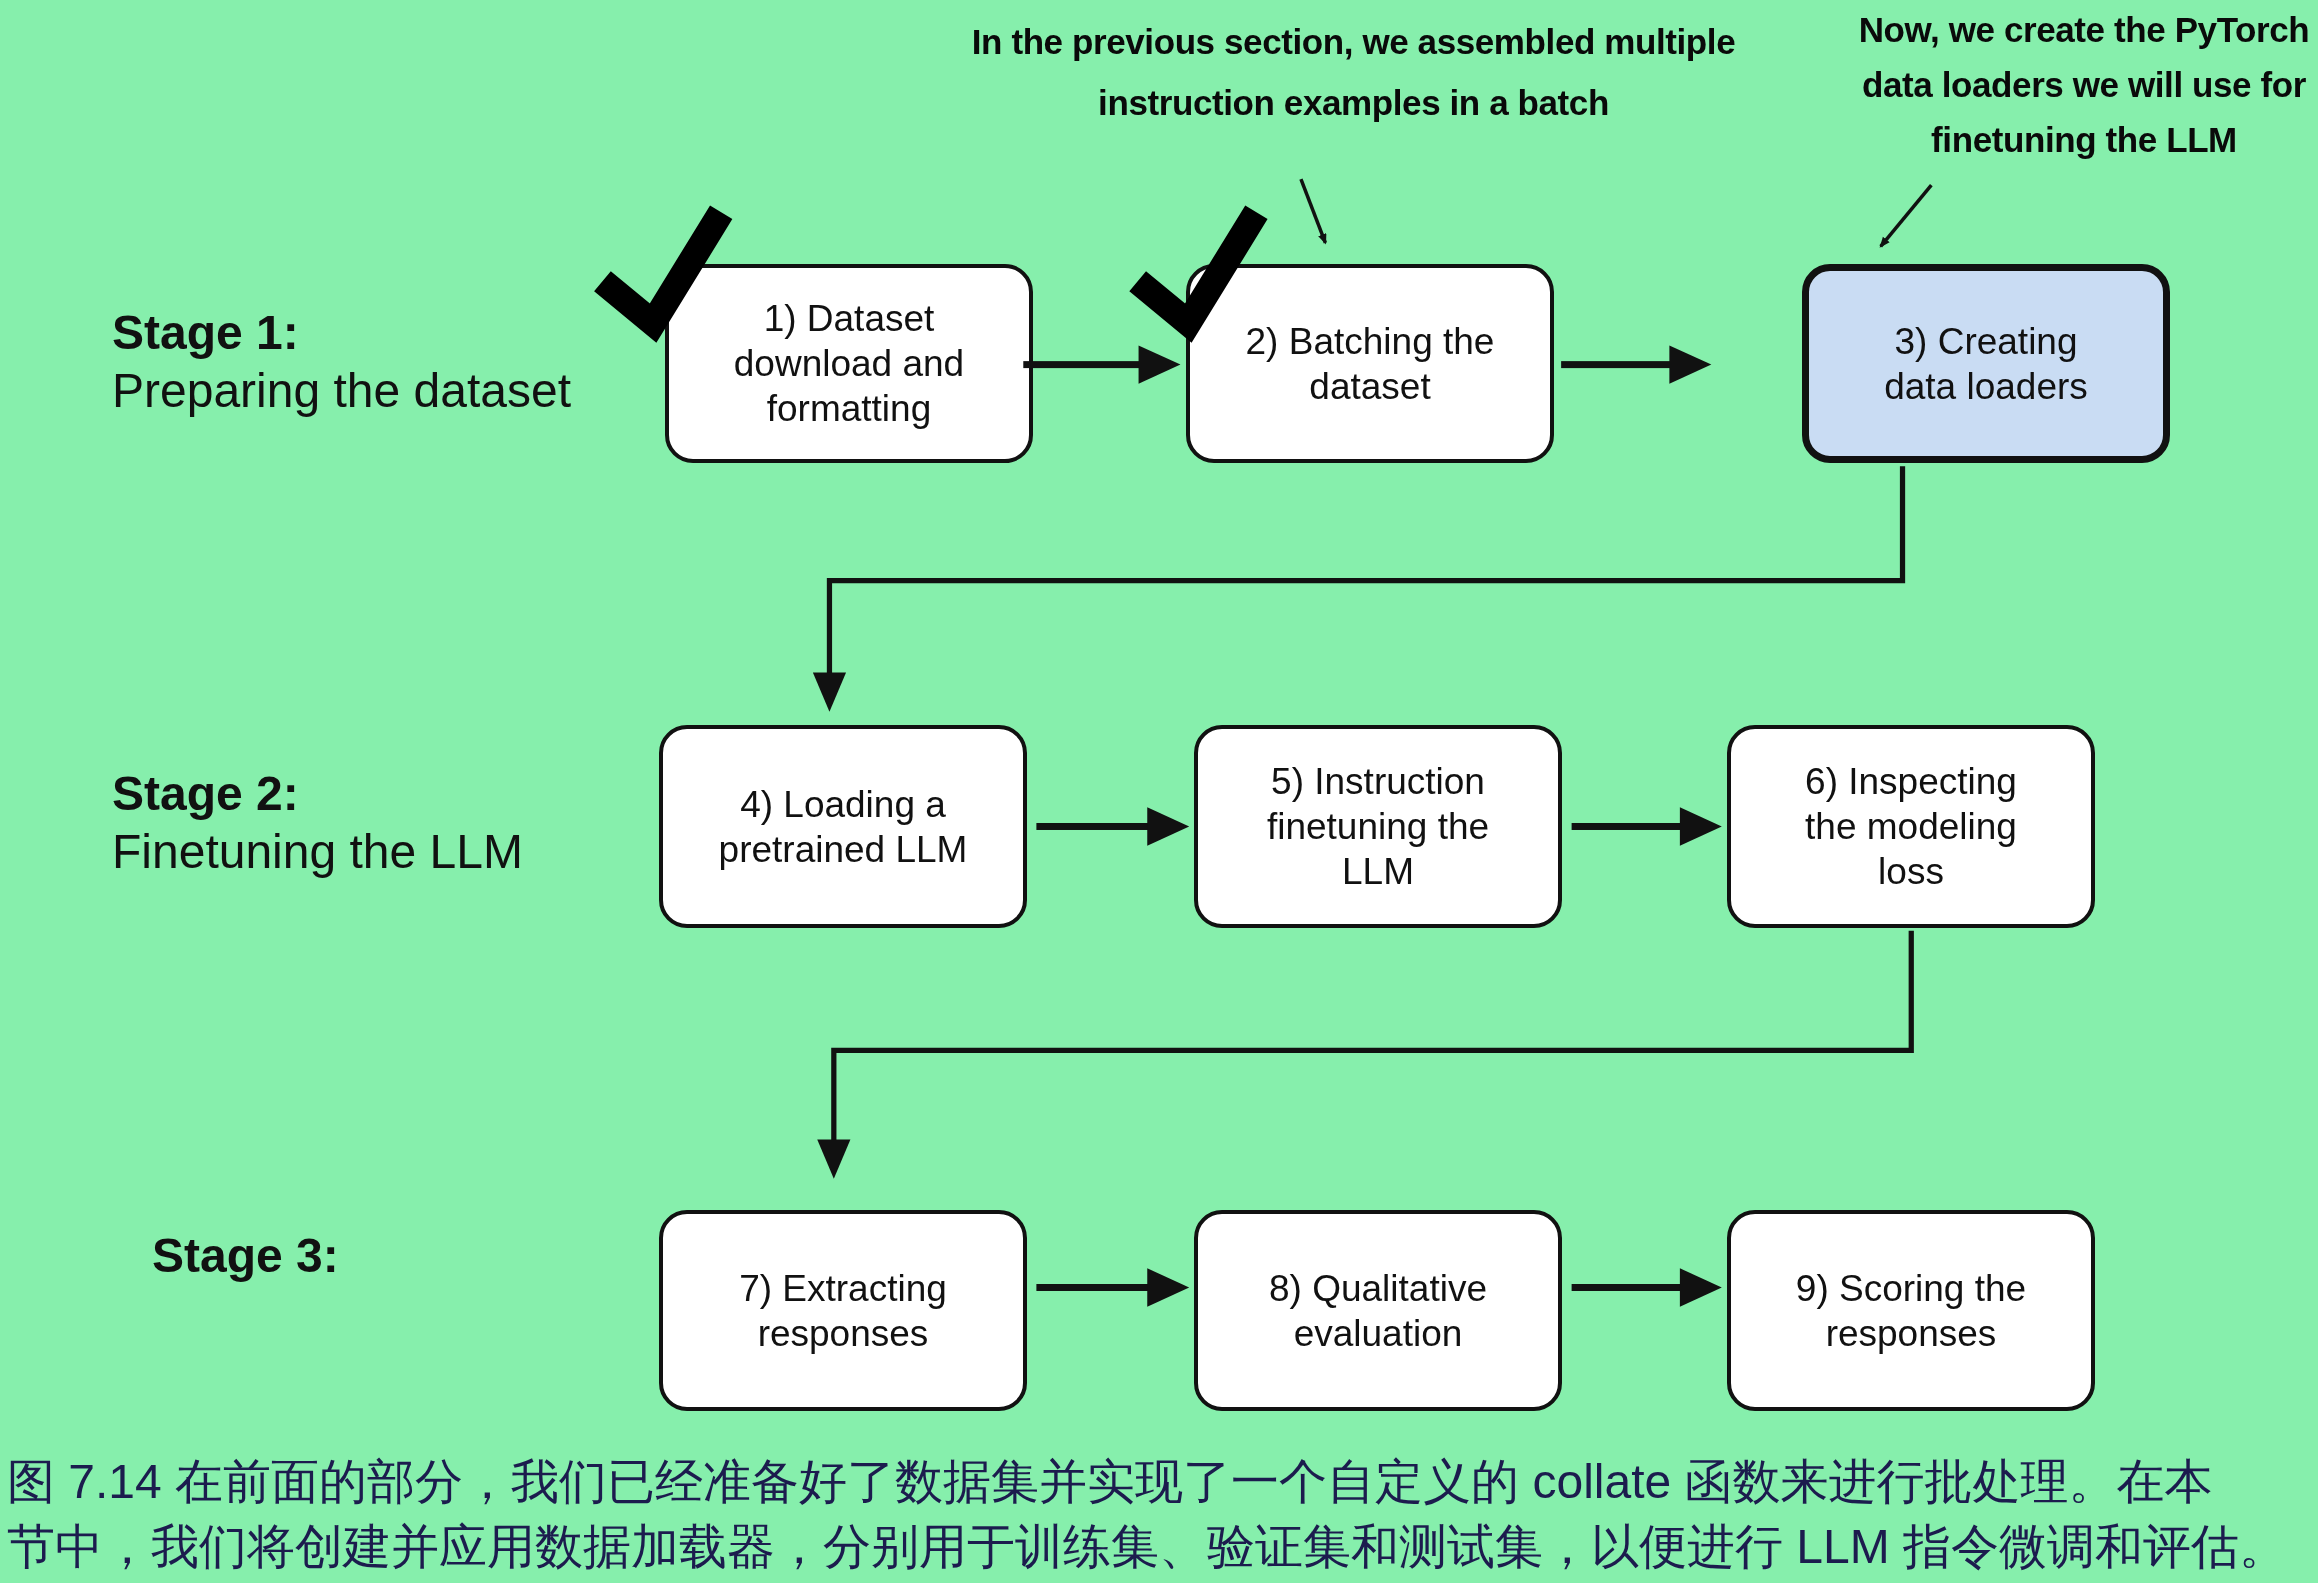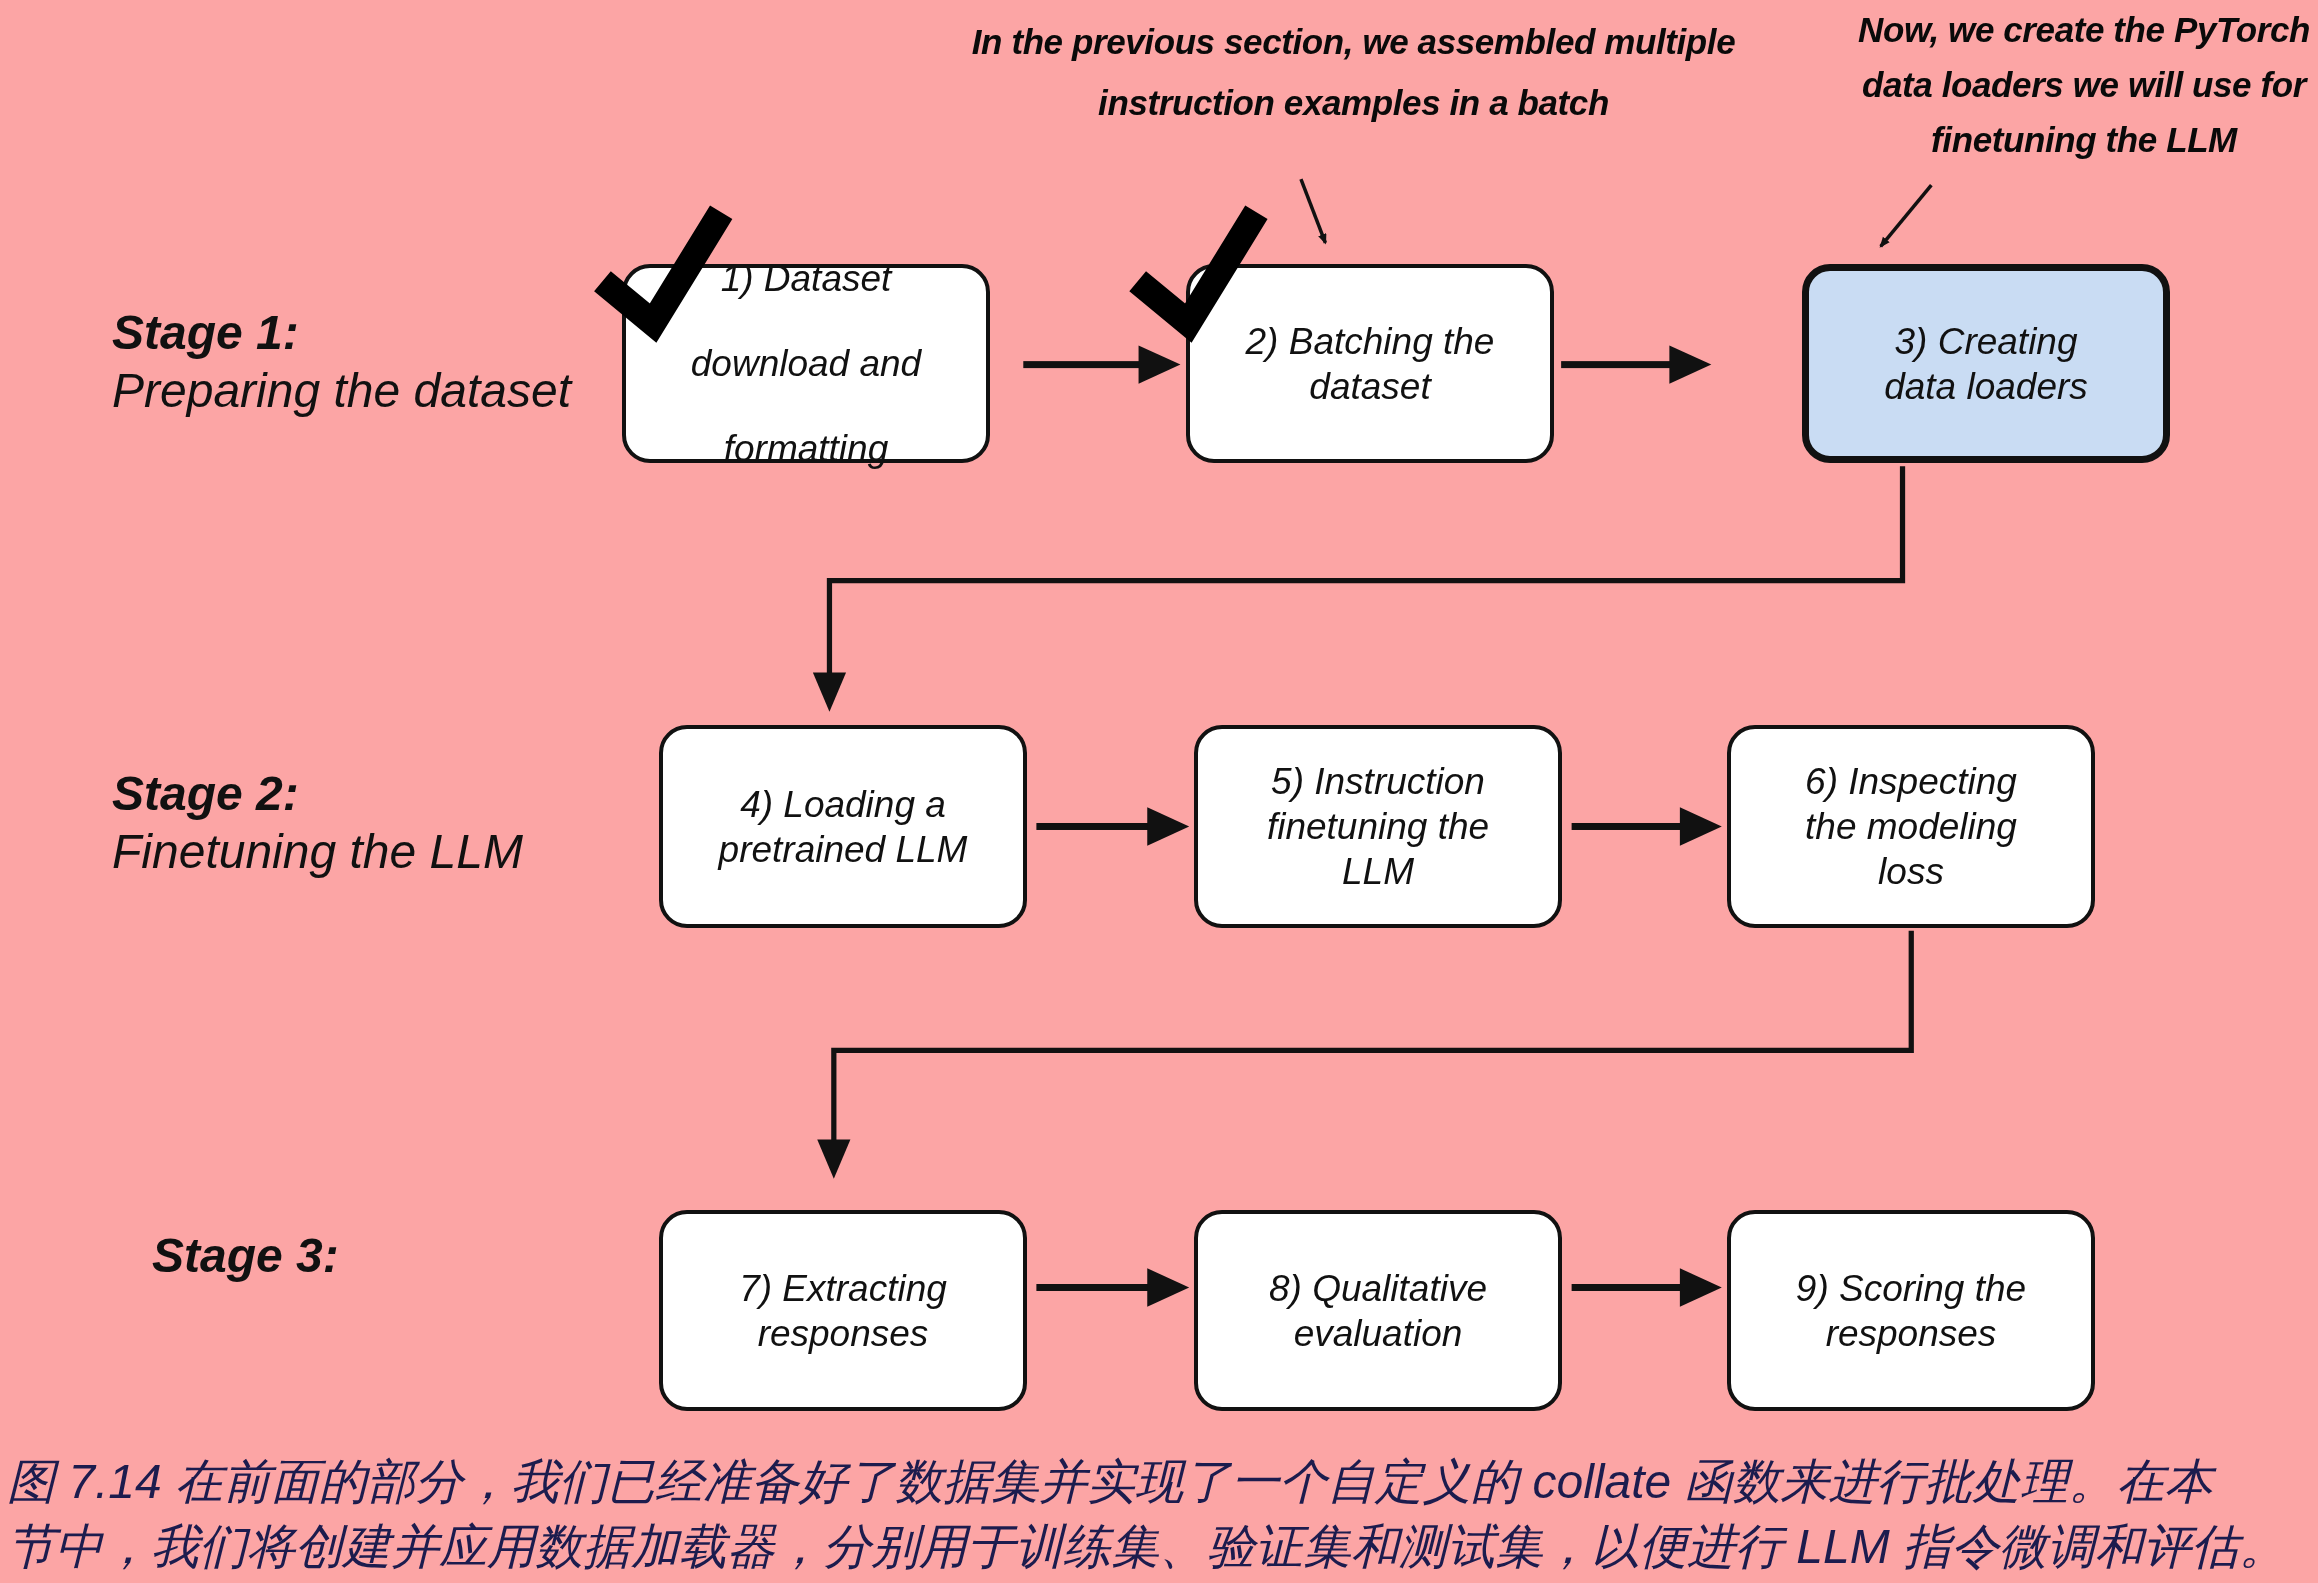--- a/index.html
+++ b/index.html
@@ -3,23 +3,22 @@
 <meta charset="utf-8">
 <style>
   * { box-sizing: border-box; margin: 0; padding: 0; }
   html, body { background: #fdfdfe; }
   body { font-family: "Liberation Sans", sans-serif; }
 
   .stage-figure {
     position: relative;
     width: 2319px;
     height: 1584px;
-    background: #fca5a5;
+    background: #86efac;
     overflow: hidden;
-    font-style: italic;
   }
 
   
   .annotation {
     position: absolute;
     z-index: 2;
     font-weight: bold;
     color: #0a0a0a;
     text-align: center;
     font-size: 35px;
@@ -59,21 +58,21 @@
     text-align: center;
     font-size: 37px;
     line-height: 45px;
     color: #111;
   }
   .box.highlight { background: #c9dcf3; border-width: 7px; }
 
   .r1 { top: 264px; height: 199px; }
   .r2 { top: 725px; height: 203px; }
   .r3 { top: 1186px; height: 201px; margin-top: 24px; }
-  .r1.c1 { left: 622px; gap: 40px; }
+  .r1.c1 { left: 665px; }
   .r1.c2 { left: 1186px; }
   .r1.c3 { left: 1802px; }
   .r2.c1, .r3.c1 { left: 659px; }
   .r2.c2, .r3.c2 { left: 1194px; }
   .r2.c3, .r3.c3 { left: 1727px; }
 
   
   .caption {
     position: absolute;
     left: 7px;

